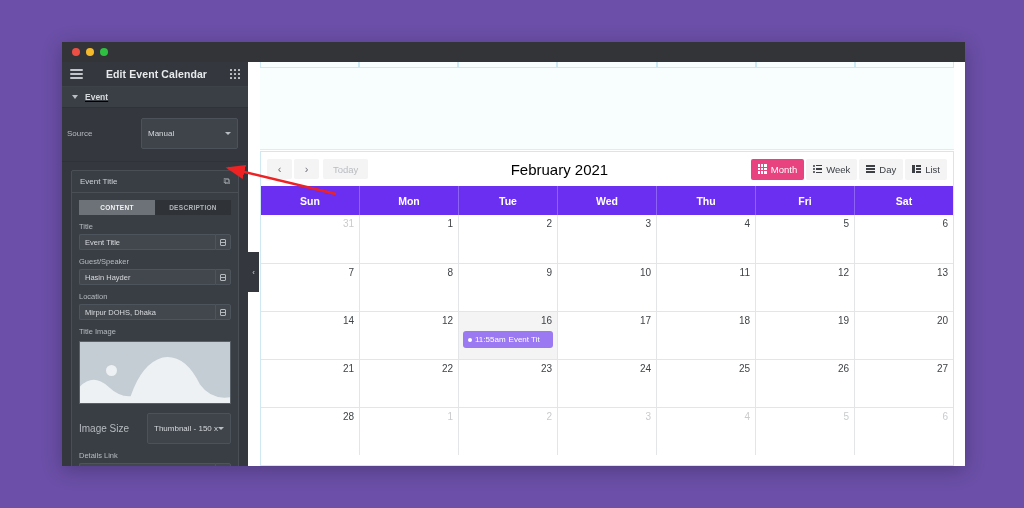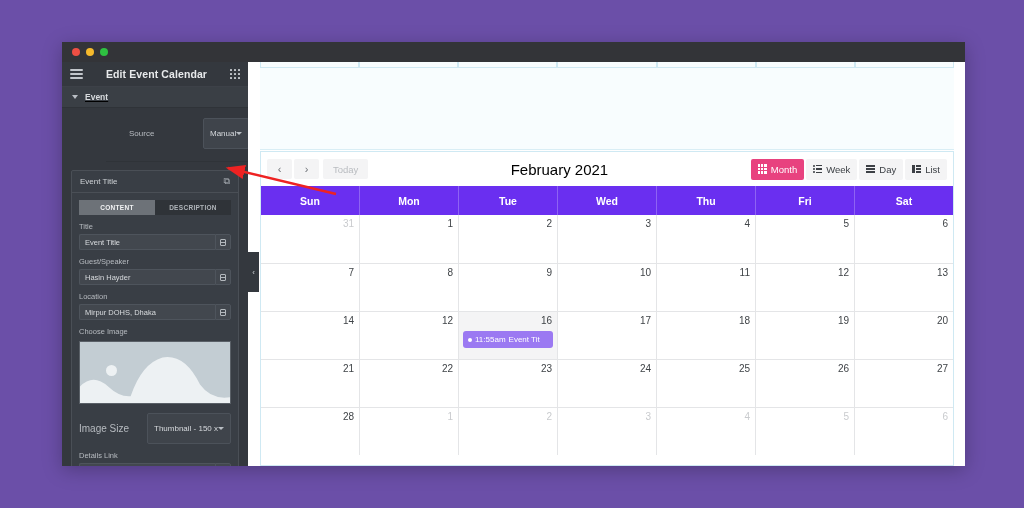--- a/index.html
+++ b/index.html
@@ -51,23 +51,22 @@
   }
   .caret-down {
     width: 0; height: 0; border-left: 3.5px solid transparent; border-right: 3.5px solid transparent;
     border-top: 4px solid #b9bec4;
   }
   .section-head-label { color: #d8dbde; font-size: 8.5px; font-weight: 700; }
 
   .panel-scroll { position: absolute; top: 46px; left: 0; right: 0; bottom: 0; overflow: hidden; }
 
   .row-source {
-    display: flex; align-items: center; padding: 10px 10px 12px 23px; gap: 8px;
+    display: flex; align-items: center; padding: 10px 10px 12px 5px; gap: 8px;
     border-bottom: 1px solid #2f3338;
-    margin-left: 44px;
   }
   .field-label { color: #b7bbc0; font-size: 8px; }
   .row-source .field-label { flex: 0 0 66px; }
   .select {
     flex: 1; height: 31px; background: #3f444b; border: 1px solid #4c525a; border-radius: 2px;
     display: flex; align-items: center; padding: 0 6px; color: #d5d8dc; font-size: 8px;
     position: relative; cursor: pointer;
   }
   .select .sel-val { flex: 1; white-space: nowrap; overflow: hidden; }
   .caret-sm {
@@ -289,21 +288,21 @@
               <span class="fld-label">Location</span>
               <div class="input-wrap">
                 <input value="Mirpur DOHS, Dhaka" style="">
                 <span class="input-btn">
                     <span class="db-icon"></span>
                   </span>
               </div>
             </div>
 
             <div class="fld">
-              <span class="fld-label">Choose Image</span>
+              <span class="fld-label">Title Image</span>
             </div>
             <div class="imgbox">
               <span class="sun"></span>
               <svg width="100%" height="100%" viewBox="0 0 160 63" preserveAspectRatio="none">
                 <path d="M0 63 L0 46 Q14 32 30 46 Q42 57 54 56 Q66 22 88 16 Q112 12 128 44 Q140 60 160 57 L160 63 Z" fill="#edf1f3"></path>
               </svg>
             </div>
 
             <div class="row-imgsize">
               <span class="field-label">Image Size</span>

